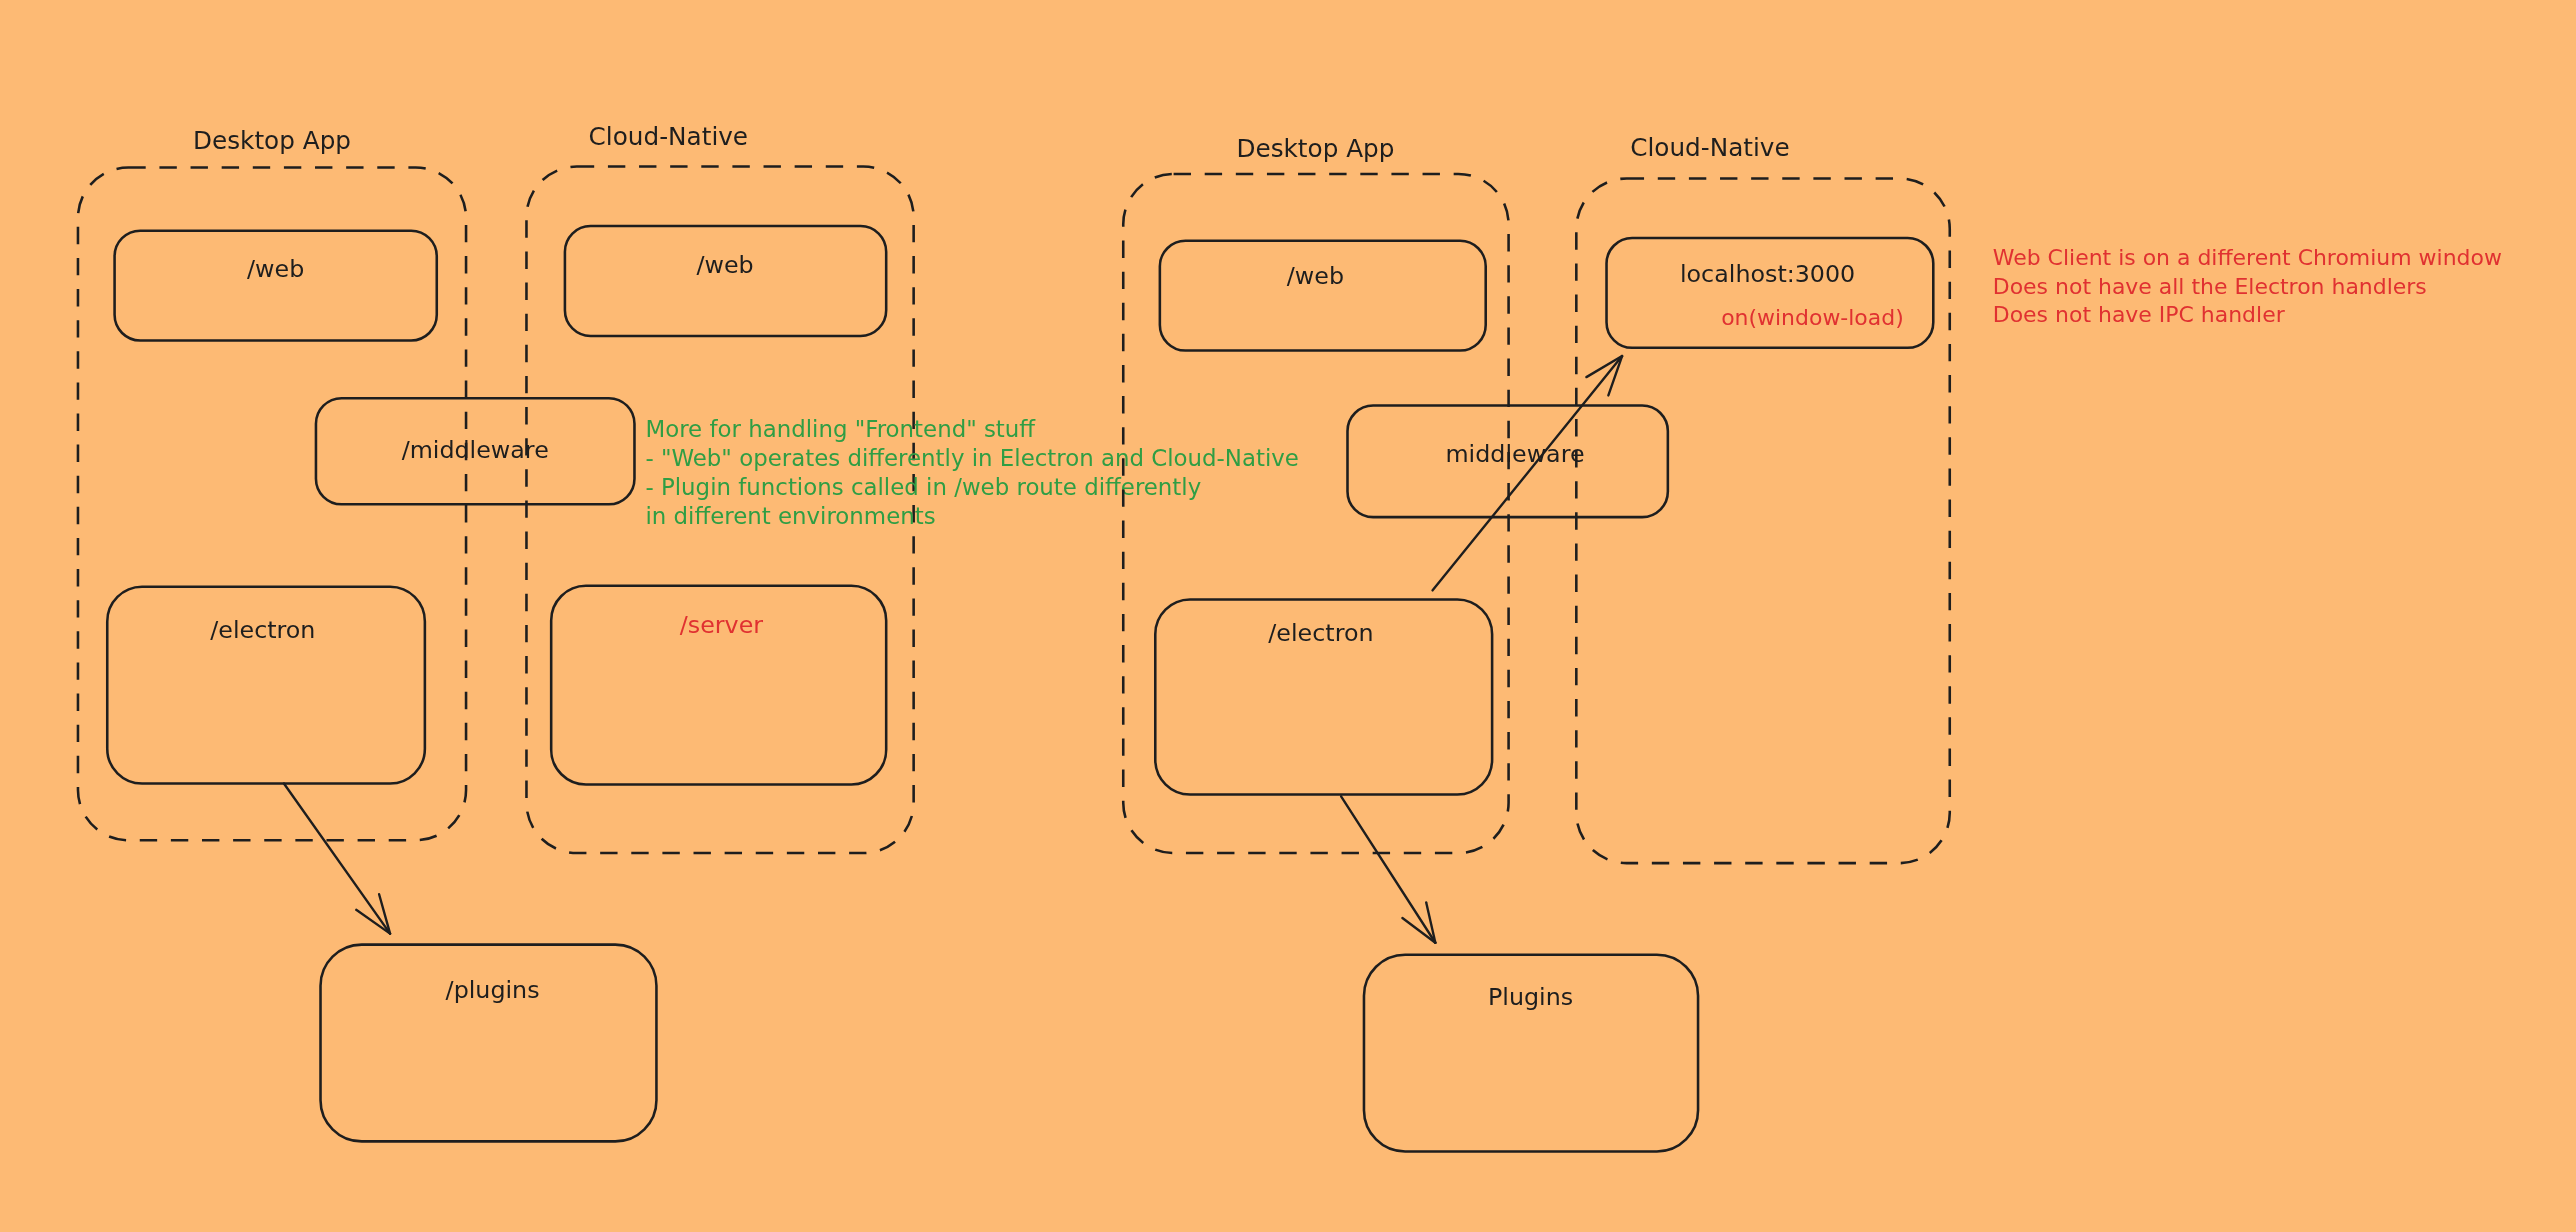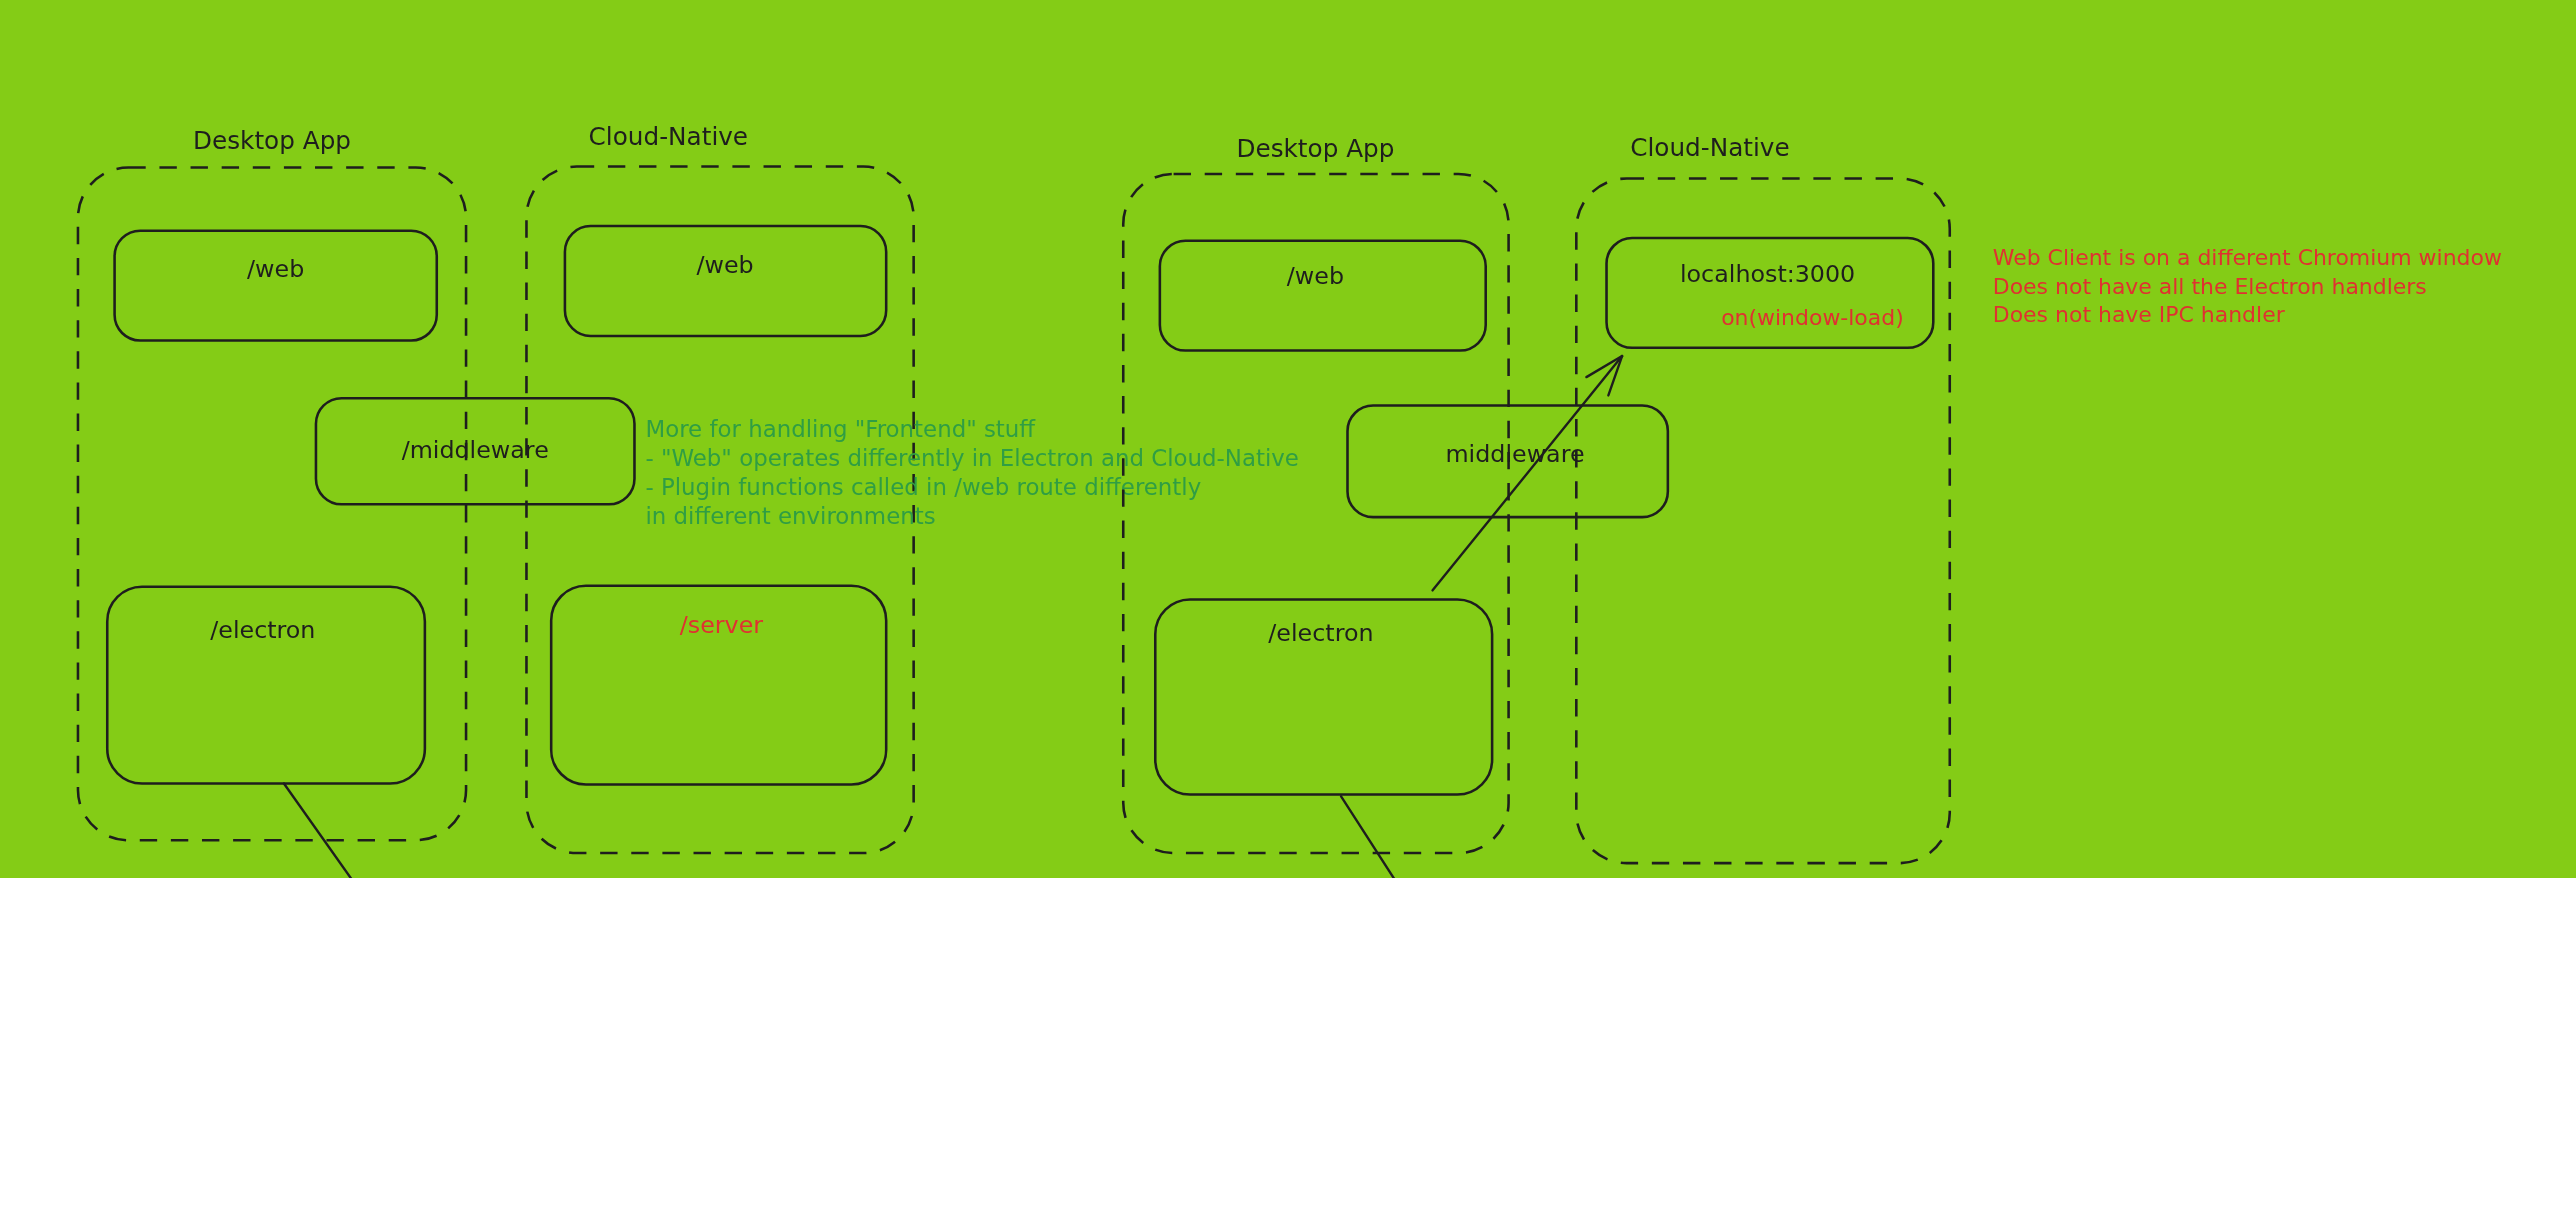--- a/index.html
+++ b/index.html
@@ -2,22 +2,22 @@
 <html style="font-size:14.6px"><head>
 <meta charset="utf-8">
 <style>
   html, body {
     margin: 0;
     padding: 0;
     background: #ffffff;
   }
   .canvas-wrap {
     width: 2576px;
-    height: 878px;
-    background: #84cc16;
+    height: 1232px;
+    background: #fdba74;
     position: relative;
   }
   svg text {
     font-family: "DejaVu Sans", "Liberation Sans", sans-serif;
     fill: #1e1e1e;
     white-space: pre;
   }
   .shape {
     fill: none;
     stroke: #1e1e1e;

